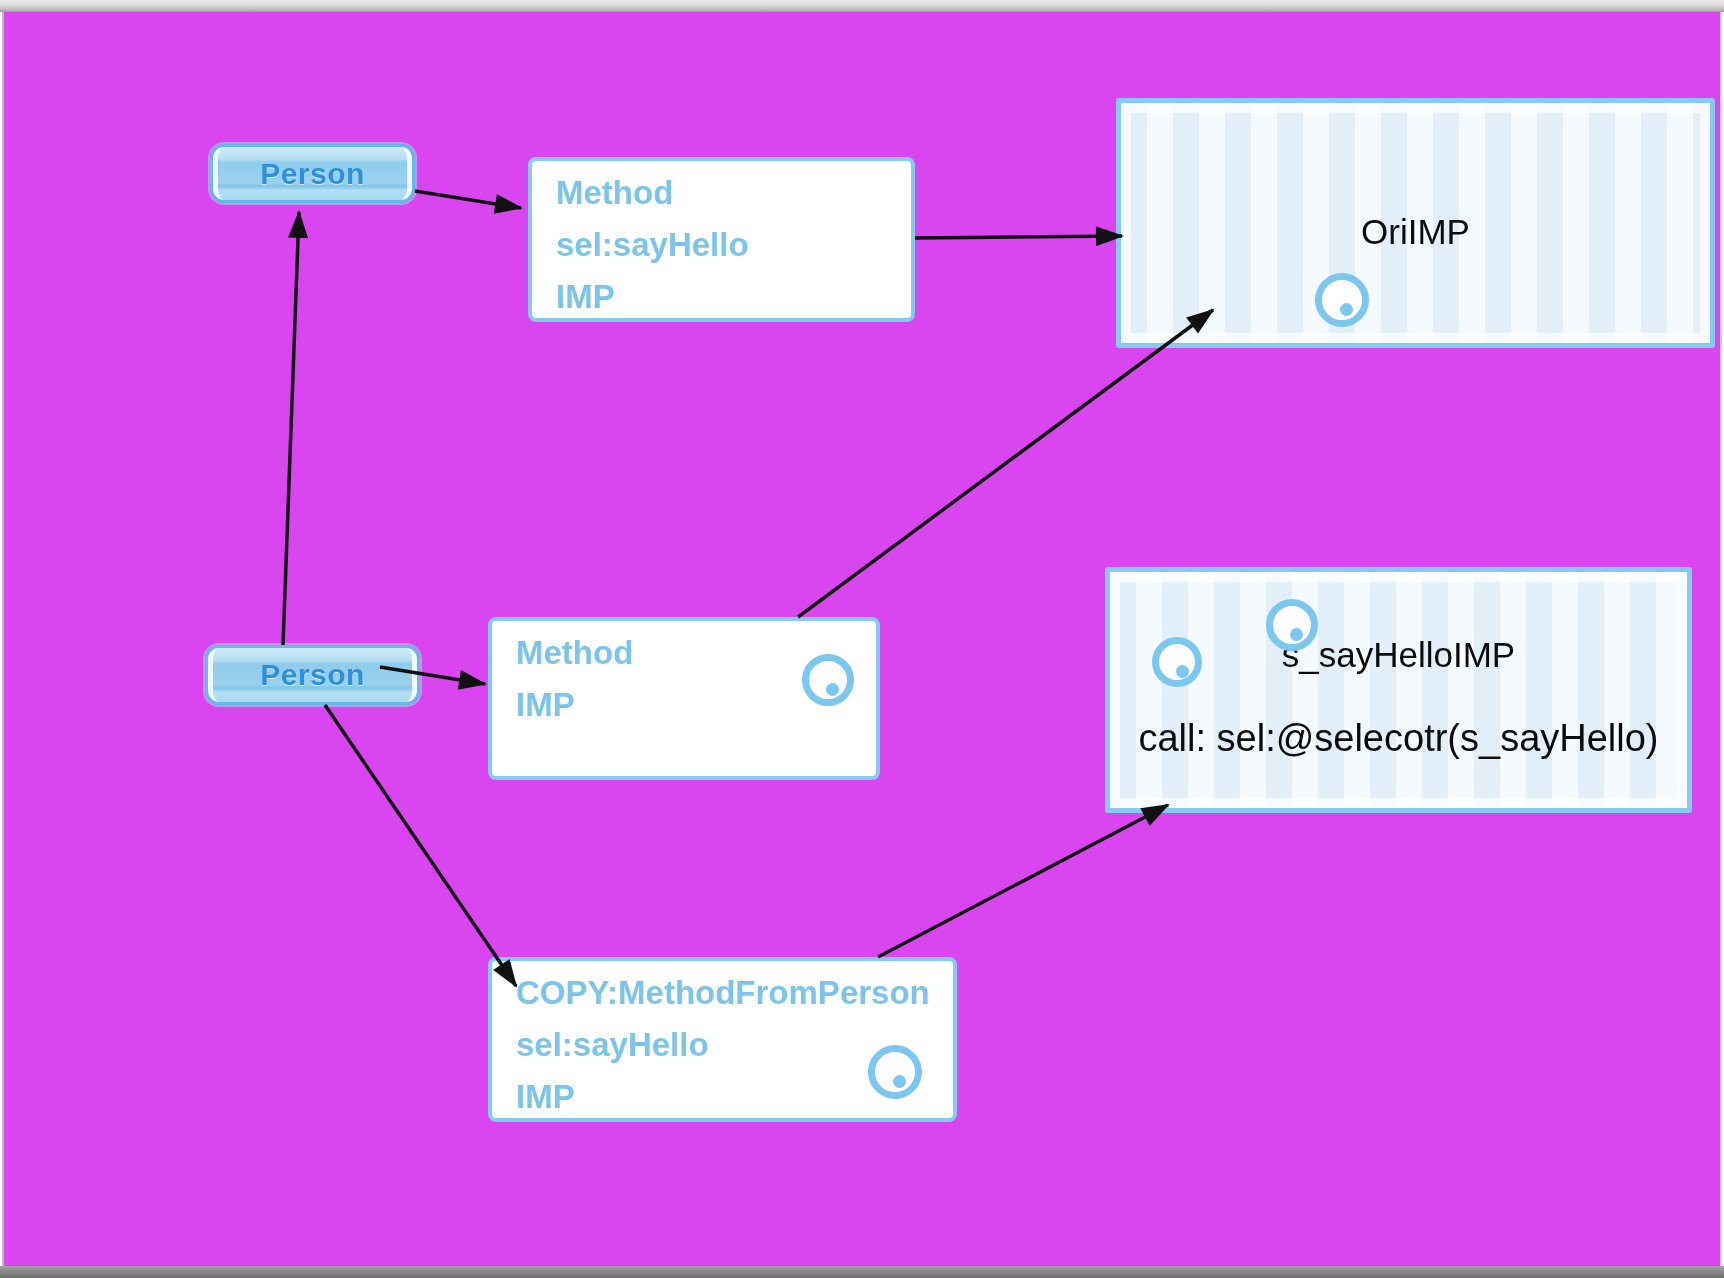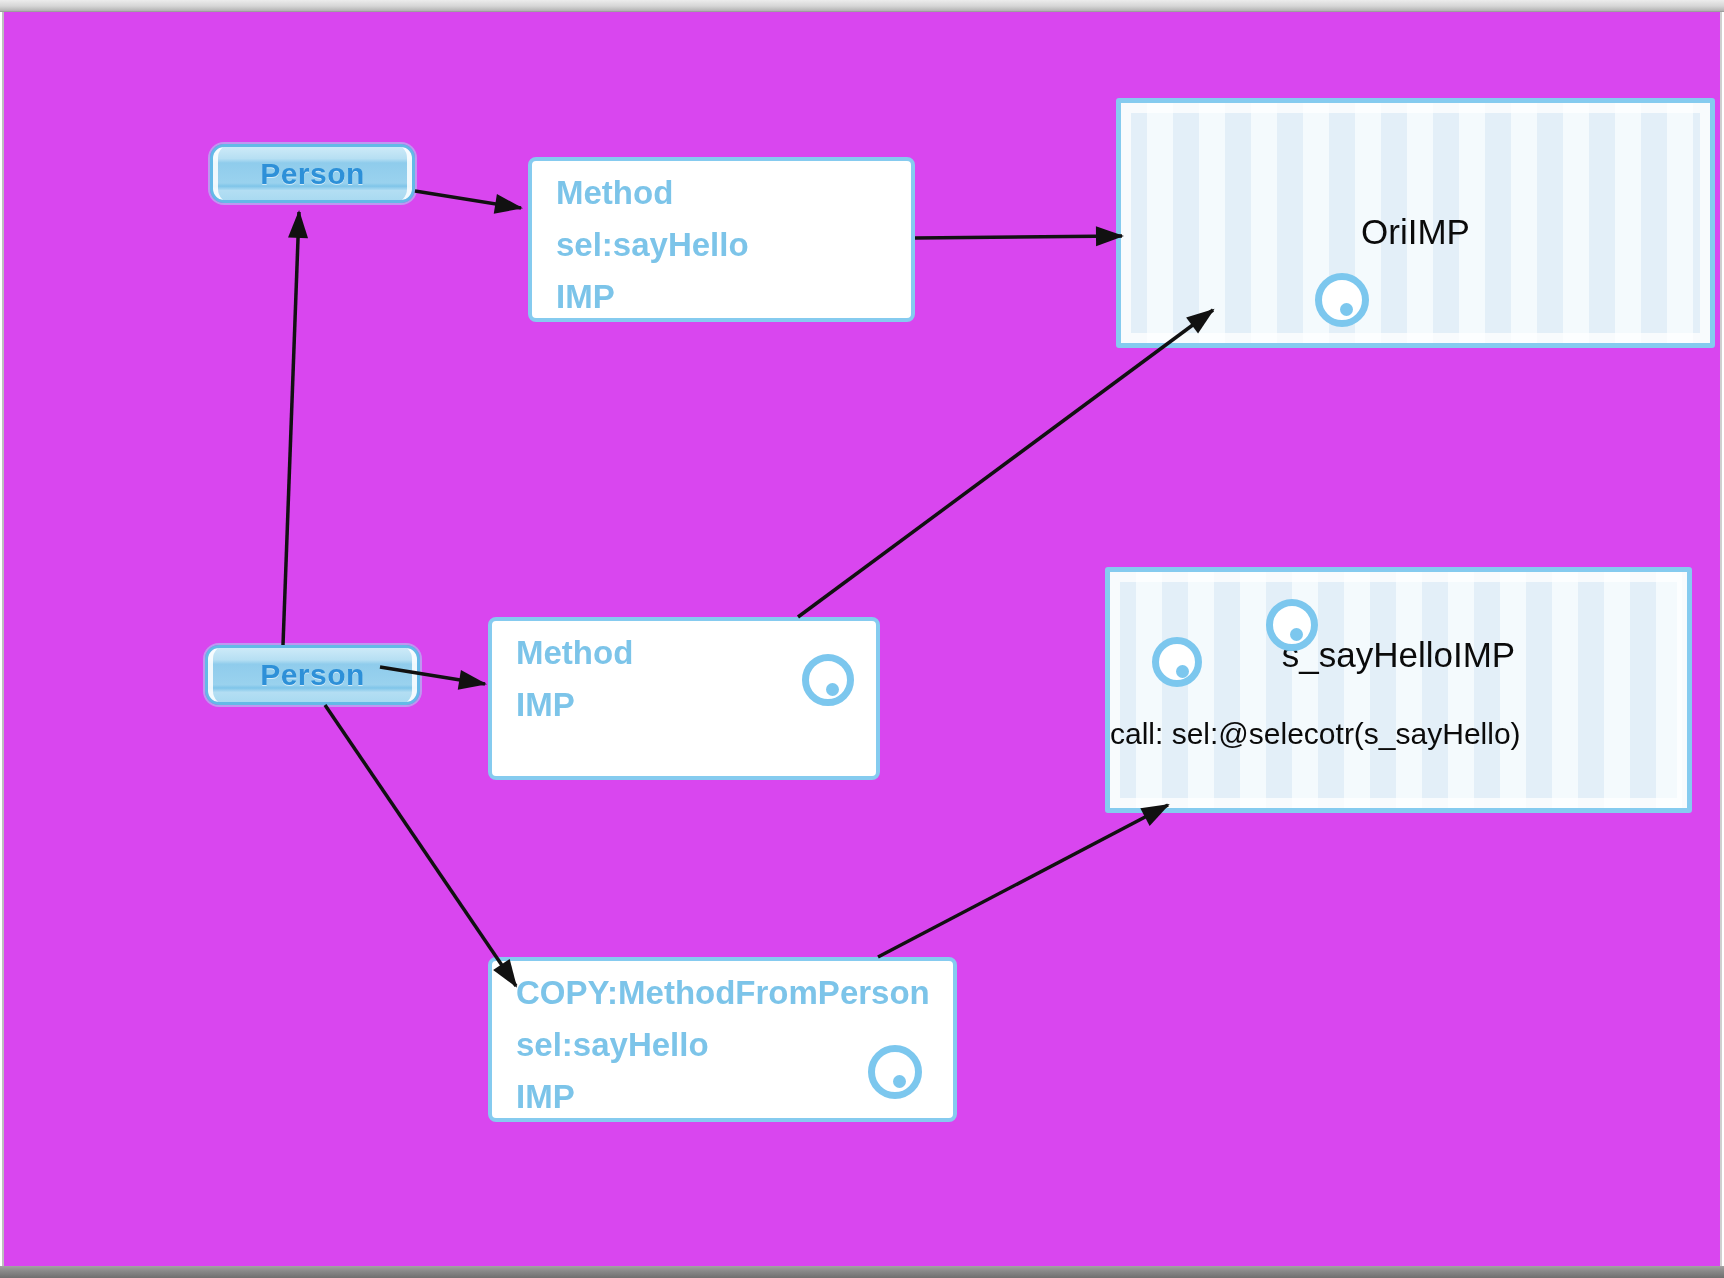--- a/index.html
+++ b/index.html
@@ -27,21 +27,21 @@
     padding:6px 0 0 24px;box-sizing:border-box;}
   .sketch-line{display:block;color:#7cc4e9;font-size:33px;line-height:52px;font-weight:bold;
     letter-spacing:0px;white-space:nowrap;}
 
   
   .imp-box{position:absolute;border:5px solid #85cbef;border-radius:3px;box-sizing:border-box;
     background:repeating-linear-gradient(90deg,#e3eff8 0px,#e3eff8 26px,#f4fafd 26px,#f4fafd 52px);
     box-shadow:inset 0 0 0 10px rgba(255,255,255,.75);}
   .imp-title{position:absolute;left:0;width:100%;text-align:center;color:#0b0b0b;
     font-size:35px;font-weight:normal;}
-  .imp-call{position:absolute;left:0;width:100%;color:#0b0b0b;font-size:30px;}
+  .imp-call{position:absolute;left:0;width:100%;text-align:center;color:#0b0b0b;font-size:38px;}
 
   
   .balloon{position:absolute;border:7px solid #7cc7ee;border-radius:50%;background:#ffffff;box-sizing:border-box;}
   .balloon::after{content:'';position:absolute;width:13px;height:13px;background:#7cc7ee;
     border-radius:50%;left:46%;top:58%;}
 
   .arrows{position:absolute;left:0;top:0;width:1724px;height:1278px;pointer-events:none;}
 </style>
 </head>
 <body>

